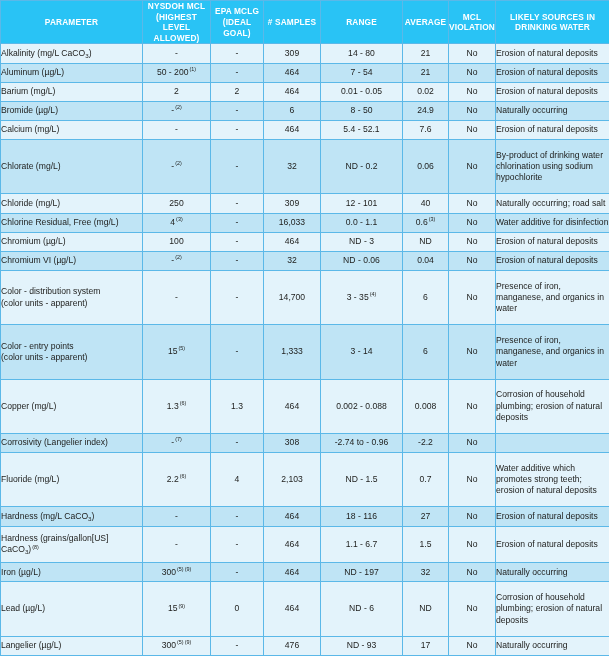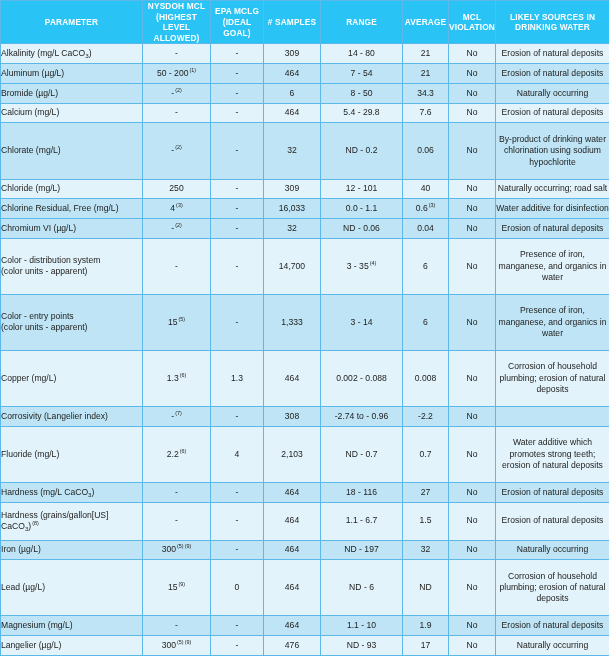--- a/index.html
+++ b/index.html
@@ -51,21 +51,21 @@
   tbody tr.even td { background: #bfe4f5; }
   td.param {
     text-align: left;
     padding: 3px 6px;
   }
   td.ctr {
     text-align: center;
     padding: 3px 2px;
   }
   td.src {
-    text-align: center;
+    text-align: left;
     padding: 3px 6px;
   }
   sup {
     font-size: 5.4px;
     vertical-align: super;
     line-height: 0;
     margin-left: 1px;
   }
   sub {
     font-size: 6.2px;
@@ -134,36 +134,46 @@
       <tr class="even">
         <td class="param"><span>Aluminum (µg/L)</span></td>
         <td class="ctr"><span>50 - 200</span><sup>(1)</sup></td>
         <td class="ctr"><span>-</span></td>
         <td class="ctr"><span>464</span></td>
         <td class="ctr"><span>7 - 54</span></td>
         <td class="ctr"><span>21</span></td>
         <td class="ctr"><span>No</span></td>
         <td class="src"><span>Erosion of natural deposits</span></td>
       </tr>
+      <tr class="odd">
+        <td class="param"><span>Barium (mg/L)</span></td>
+        <td class="ctr"><span>2</span></td>
+        <td class="ctr"><span>2</span></td>
+        <td class="ctr"><span>464</span></td>
+        <td class="ctr"><span>0.01 - 0.05</span></td>
+        <td class="ctr"><span>0.02</span></td>
+        <td class="ctr"><span>No</span></td>
+        <td class="src"><span>Erosion of natural deposits</span></td>
+      </tr>
       <tr class="even">
         <td class="param"><span>Bromide (µg/L)</span></td>
         <td class="ctr"><span>-</span><sup>(2)</sup></td>
         <td class="ctr"><span>-</span></td>
         <td class="ctr"><span>6</span></td>
         <td class="ctr"><span>8 - 50</span></td>
-        <td class="ctr"><span>34.3</span></td>
+        <td class="ctr"><span>24.9</span></td>
         <td class="ctr"><span>No</span></td>
         <td class="src"><span>Naturally occurring</span></td>
       </tr>
       <tr class="odd">
         <td class="param"><span>Calcium (mg/L)</span></td>
         <td class="ctr"><span>-</span></td>
         <td class="ctr"><span>-</span></td>
         <td class="ctr"><span>464</span></td>
-        <td class="ctr"><span>5.4 - 29.8</span></td>
+        <td class="ctr"><span>5.4 - 52.1</span></td>
         <td class="ctr"><span>7.6</span></td>
         <td class="ctr"><span>No</span></td>
         <td class="src"><span>Erosion of natural deposits</span></td>
       </tr>
       <tr class="even">
         <td class="param"><span>Chlorate (mg/L)</span></td>
         <td class="ctr"><span>-</span><sup>(2)</sup></td>
         <td class="ctr"><span>-</span></td>
         <td class="ctr"><span>32</span></td>
         <td class="ctr"><span>ND - 0.2</span></td>
@@ -183,20 +193,30 @@
       </tr>
       <tr class="even">
         <td class="param"><span>Chlorine Residual, Free (mg/L)</span></td>
         <td class="ctr"><span>4</span><sup>(3)</sup></td>
         <td class="ctr"><span>-</span></td>
         <td class="ctr"><span>16,033</span></td>
         <td class="ctr"><span>0.0 - 1.1</span></td>
         <td class="ctr"><span>0.6</span><sup>(3)</sup></td>
         <td class="ctr"><span>No</span></td>
         <td class="src"><span>Water additive for disinfection</span></td>
+      </tr>
+      <tr class="odd">
+        <td class="param"><span>Chromium (µg/L)</span></td>
+        <td class="ctr"><span>100</span></td>
+        <td class="ctr"><span>-</span></td>
+        <td class="ctr"><span>464</span></td>
+        <td class="ctr"><span>ND - 3</span></td>
+        <td class="ctr"><span>ND</span></td>
+        <td class="ctr"><span>No</span></td>
+        <td class="src"><span>Erosion of natural deposits</span></td>
       </tr>
       <tr class="even">
         <td class="param"><span>Chromium VI (µg/L)</span></td>
         <td class="ctr"><span>-</span><sup>(2)</sup></td>
         <td class="ctr"><span>-</span></td>
         <td class="ctr"><span>32</span></td>
         <td class="ctr"><span>ND - 0.06</span></td>
         <td class="ctr"><span>0.04</span></td>
         <td class="ctr"><span>No</span></td>
         <td class="src"><span>Erosion of natural deposits</span></td>
@@ -239,21 +259,21 @@
         <td class="ctr"><span>-2.74 to - 0.96</span></td>
         <td class="ctr"><span>-2.2</span></td>
         <td class="ctr"><span>No</span></td>
         <td class="src"><span></span></td>
       </tr>
       <tr class="odd">
         <td class="param"><span>Fluoride (mg/L)</span></td>
         <td class="ctr"><span>2.2</span><sup>(6)</sup></td>
         <td class="ctr"><span>4</span></td>
         <td class="ctr"><span>2,103</span></td>
-        <td class="ctr"><span>ND - 0.7</span></td>
+        <td class="ctr"><span>ND - 1.5</span></td>
         <td class="ctr"><span>0.7</span></td>
         <td class="ctr"><span>No</span></td>
         <td class="src"><span>Water additive which promotes strong teeth; erosion of natural deposits</span></td>
       </tr>
       <tr class="even">
         <td class="param"><span><span class="sub-wrap">Hardness (mg/L CaCO<sub>3</sub>)</span></span></td>
         <td class="ctr"><span>-</span></td>
         <td class="ctr"><span>-</span></td>
         <td class="ctr"><span>464</span></td>
         <td class="ctr"><span>18 - 116</span></td>
@@ -283,30 +303,20 @@
       </tr>
       <tr class="odd">
         <td class="param"><span>Lead (µg/L)</span></td>
         <td class="ctr"><span>15</span><sup>(9)</sup></td>
         <td class="ctr"><span>0</span></td>
         <td class="ctr"><span>464</span></td>
         <td class="ctr"><span>ND - 6</span></td>
         <td class="ctr"><span>ND</span></td>
         <td class="ctr"><span>No</span></td>
         <td class="src"><span>Corrosion of household plumbing; erosion of natural deposits</span></td>
-      </tr>
-      <tr class="even">
-        <td class="param"><span>Magnesium (mg/L)</span></td>
-        <td class="ctr"><span>-</span></td>
-        <td class="ctr"><span>-</span></td>
-        <td class="ctr"><span>464</span></td>
-        <td class="ctr"><span>1.1 - 10</span></td>
-        <td class="ctr"><span>1.9</span></td>
-        <td class="ctr"><span>No</span></td>
-        <td class="src"><span>Erosion of natural deposits</span></td>
       </tr>
       <tr class="odd">
         <td class="param"><span>Langelier (µg/L)</span></td>
         <td class="ctr"><span>300</span><sup>(5)</sup><sup>(9)</sup></td>
         <td class="ctr"><span>-</span></td>
         <td class="ctr"><span>476</span></td>
         <td class="ctr"><span>ND - 93</span></td>
         <td class="ctr"><span>17</span></td>
         <td class="ctr"><span>No</span></td>
         <td class="src"><span>Naturally occurring</span></td>

